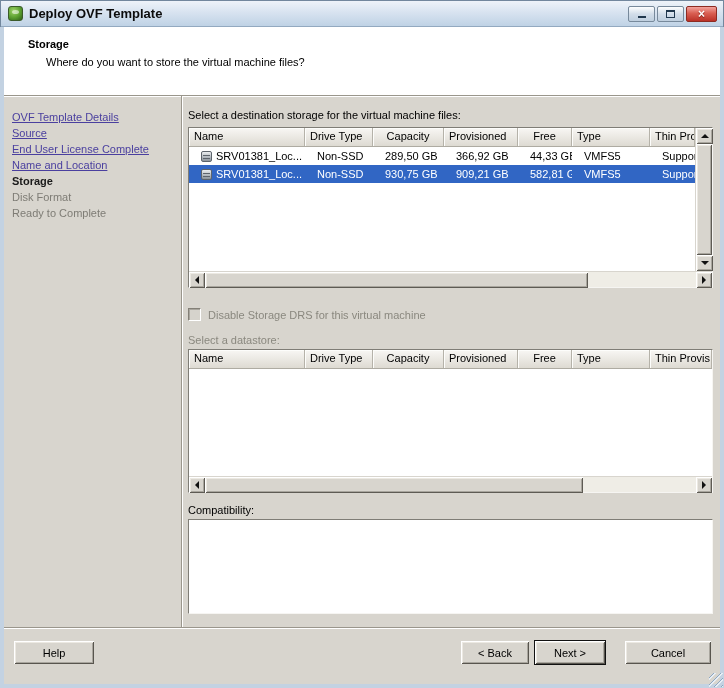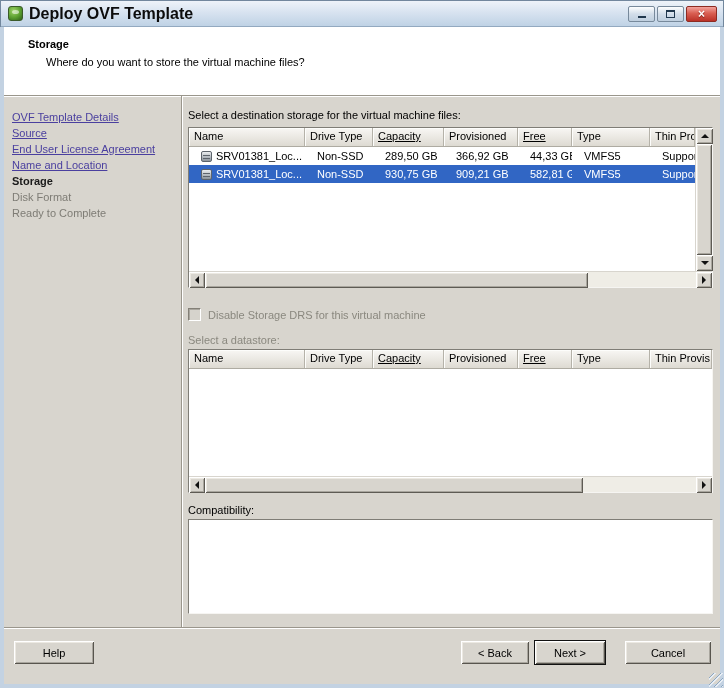--- a/index.html
+++ b/index.html
@@ -29,21 +29,21 @@
     border-radius: 3px;
     background: radial-gradient(circle at 35% 30%, #9fd468 0%, #5a9e2f 55%, #2f5e1a 100%);
     border: 1px solid #3b5b2a;
     position: relative;
   }
   .app-icon:after {
     content: ""; position: absolute; left: 3px; top: 3px;
     width: 7px; height: 4px; border-radius: 50%;
     background: rgba(255,255,255,.55);
   }
-  .title-text { font-weight: bold; font-size: 16px; margin-left: 6px; flex: 1; color: #0c0c0c; }
+  .title-text { font-weight: bold; font-size: 13px; margin-left: 6px; flex: 1; color: #0c0c0c; }
   .tb-buttons { display: flex; gap: 2px; }
   .tb-btn {
     width: 27px; height: 16px;
     border: 1px solid #77899b; border-radius: 2px;
     background: linear-gradient(#fdfefe, #d2dde9 50%, #bfcfdf);
     display: flex; align-items: center; justify-content: center;
   }
   .tb-btn.close {
     width: 31px;
     background: linear-gradient(#f2a39d, #d95f52 45%, #bb3127);
@@ -102,21 +102,21 @@
     background: linear-gradient(#f8f7f4, #dddad2);
     border-bottom: 1px solid #aeaba2;
   }
   .lv-h {
     flex: none; padding: 2px 5px 0 5px;
     border-right: 1px solid #b5b2a9;
     box-shadow: inset 1px 1px 0 #fdfdfb;
     white-space: nowrap; overflow: hidden;
   }
   .lv-h.fill { flex: 1; }
-  .lv-h.num { text-align: left; text-decoration: underline; }
+  .lv-h.num { text-align: center; }
   .lv-body { flex: 1; background: #fff; overflow: hidden; }
   .lv-row { display: flex; height: 18px; line-height: 18px; cursor: default; }
   .lv-row.selected { background: #3166c4; color: #fff; }
   .lv-cell { flex: none; padding: 0 12px; white-space: nowrap; overflow: hidden; }
   .lv-cell.fill { flex: 1; }
   .lv-cell.num { text-align: right; }
   .name-cell { display: flex; align-items: center; }
   .disk-icon {
     display: inline-block; flex: none;
     width: 11px; height: 11px; margin-right: 4px;
@@ -214,21 +214,21 @@
     <div class="wizard-header">
       <div class="h-title">Storage</div>
       <div class="h-sub">Where do you want to store the virtual machine files?</div>
     </div>
 
     <div class="wizard-body">
 
       <div class="sidebar">
         <div class="step"><a>OVF Template Details</a></div>
         <div class="step"><a>Source</a></div>
-        <div class="step"><a>End User License Agreement</a></div>
+        <div class="step"><a>End User License Complete</a></div>
         <div class="step"><a>Name and Location</a></div>
         <div class="step current">Storage</div>
         <div class="step future">Disk Format</div>
         <div class="step future">Ready to Complete</div>
       </div>
 
       <div class="main">
 
         <div class="section-label">Select a destination storage for the virtual machine files:</div>
 

